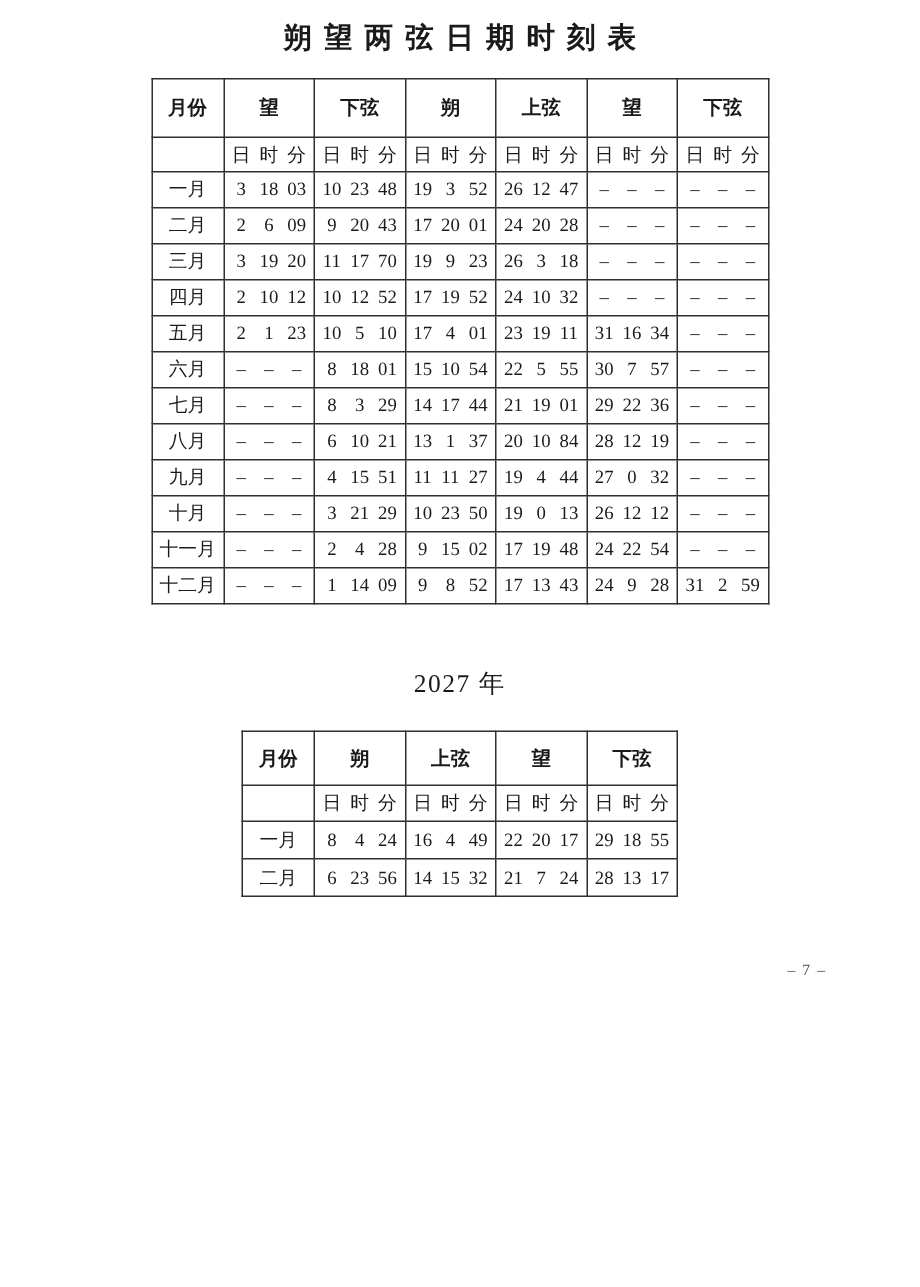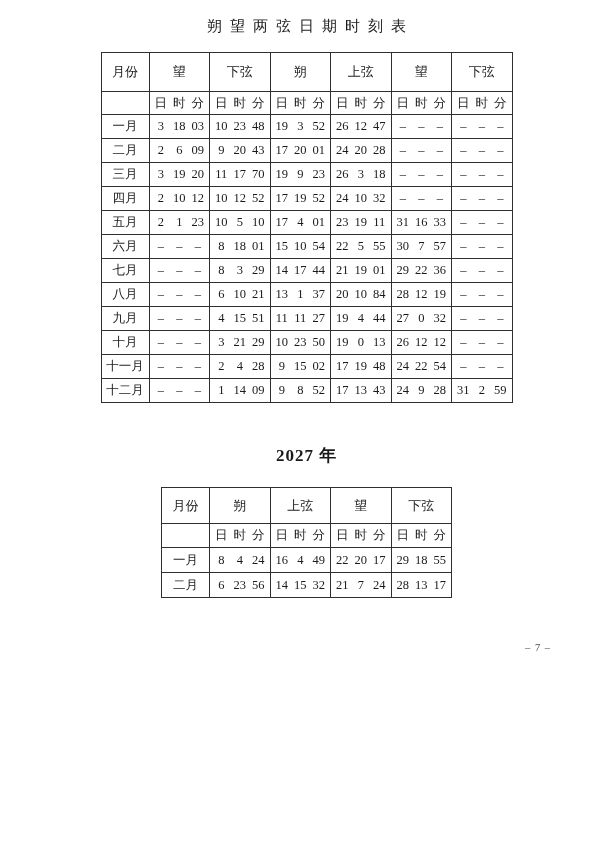--- a/index.html
+++ b/index.html
@@ -2,46 +2,46 @@
 <html><head>
 <meta charset="utf-8">
 <style>
   html,body{margin:0;padding:0;}
   body{
     width:613px;height:858px;background:#ffffff;position:relative;
     font-family:"Liberation Serif","DejaVu Serif",serif;color:#1a1a1a;
     overflow:hidden;
   }
   .doc-title{
-    margin:14px 0 0 0;text-align:center;font-size:15px;font-weight:normal;
+    margin:14px 0 0 0;text-align:center;font-size:19px;font-weight:bold;
     letter-spacing:8px;line-height:24px;text-indent:8px;
   }
   table.phase-table{
     border-collapse:collapse;table-layout:fixed;margin:0 auto;
   }
   table.main{width:412px;margin-top:14px;}
   table.small{width:290px;margin-top:20px;}
   col.col-month{width:48px;}
   col.col-data{width:60.5px;}
   .phase-table th,.phase-table td{
     border:1px solid #2f2f2f;padding:0;text-align:center;vertical-align:middle;
     font-weight:normal;font-size:12.5px;
   }
-  .phase-table th{font-size:13px;}
+  .phase-table th{font-size:13px;font-weight:bold;}
   table.main tr.hdr{height:39px;}
   table.main tr.sub{height:23px;}
   table.main tr.data{height:24px;}
   table.small tr.hdr{height:36px;}
   table.small tr.sub{height:24px;}
   table.small tr.data{height:25px;}
   .tri{display:grid;grid-template-columns:1fr 1fr 1fr;align-items:center;padding:0 2px;}
   .tri span{display:block;text-align:center;font-size:12.5px;line-height:1;}
   .tri.unit span{font-size:12.5px;}
   .year-title{
-    margin:42px 0 0 0;text-align:center;font-size:17px;font-weight:bold;
+    margin:42px 0 0 0;text-align:center;font-size:17px;font-weight:normal;
     line-height:22px;letter-spacing:1px;
   }
   .page-number{
     position:absolute;top:642px;right:62px;font-size:10.5px;color:#4a4a4a;
     letter-spacing:1px;
   }
 </style>
 </head>
 <body>
 
@@ -322,21 +322,21 @@
             <div class="tri">
               <span>23</span>
               <span>19</span>
               <span>11</span>
             </div>
           </td>
           <td>
             <div class="tri">
               <span>31</span>
               <span>16</span>
-              <span>33</span>
+              <span>34</span>
             </div>
           </td>
           <td>
             <div class="tri">
               <span>–</span>
               <span>–</span>
               <span>–</span>
             </div>
           </td>
         </tr>

